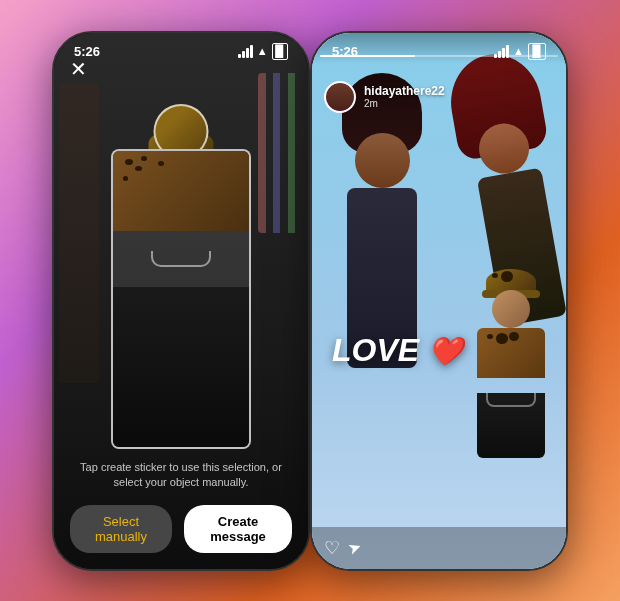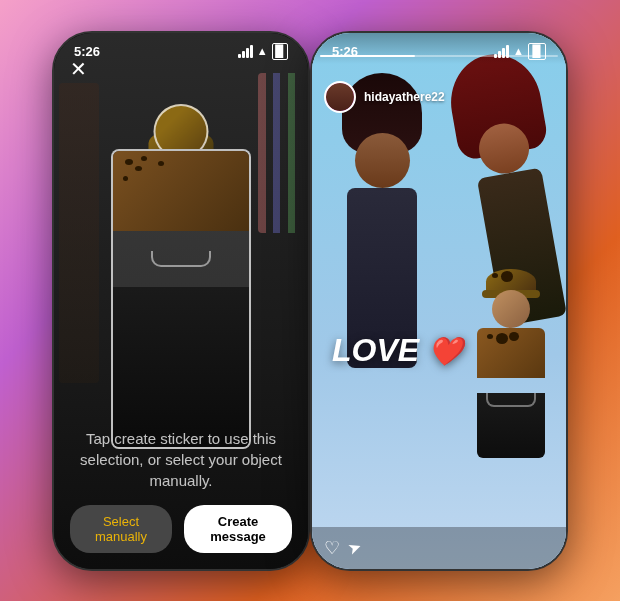--- a/index.html
+++ b/index.html
@@ -165,21 +165,21 @@
       bottom: 0;
       left: 0;
       right: 0;
       padding: 16px;
       text-align: center;
       z-index: 10;
     }
 
     .hint-text {
       color: rgba(255,255,255,0.75);
-      font-size: 15px;
+      font-size: 11px;
       margin-bottom: 14px;
       line-height: 1.4;
     }
 
     .bottom-buttons {
       display: flex;
       gap: 12px;
       justify-content: center;
     }
 
@@ -530,20 +530,21 @@
       <div class="story-progress">
         <div class="story-progress-fill"></div>
       </div>
 
       <div class="story-header">
         <div class="avatar-circle">
           <div class="avatar-inner"></div>
         </div>
         <div class="story-user-info">
           <div class="story-username">hidayathere22</div>
+          <div class="story-time">2m</div>
         </div>
       </div>
 
       <div class="story-bottom">
         <div class="story-action-icons">
           <span class="story-icon">♡</span>
           <span class="story-icon" style="transform:rotate(-20deg);display:inline-block;font-size:16px;">➤</span>
         </div>
       </div>
 

